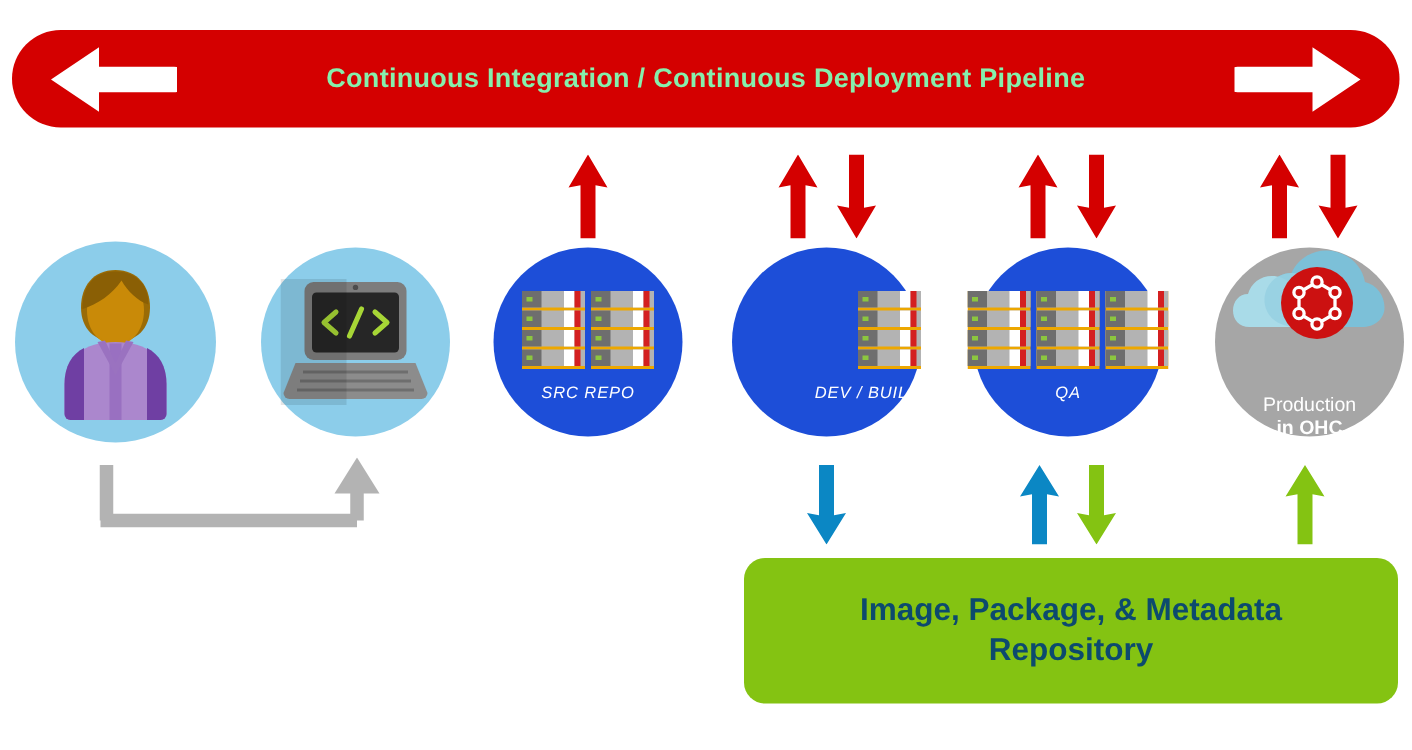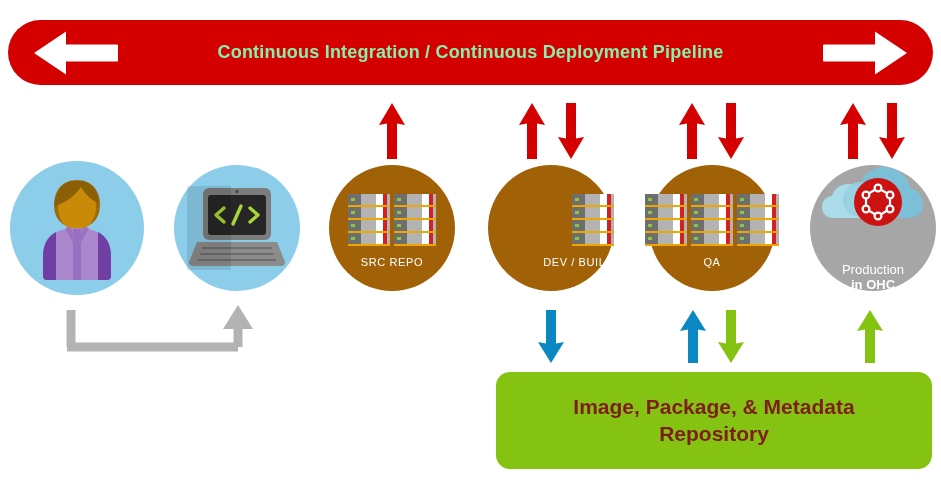--- a/index.html
+++ b/index.html
@@ -45,21 +45,21 @@
 
   
   .node-circle {
     border-radius: 50%;
     display: flex;
     flex-direction: column;
     align-items: center;
     justify-content: center;
   }
   .node-blue   { background: #8ccdea; }
-  .node-orange { background: #a16207; }
+  .node-orange { background: #1d4ed8; font-style: italic; }
   .node-gray   { background: #a6a6a6; }
 
   .node-label {
     color: #ffffff;
     text-align: center;
     line-height: 1.15;
     font-weight: 500;
   }
   .label-cond { font-size: 11px; letter-spacing: 0.6px; }
   .label-plain { font-size: 13px; }
@@ -72,21 +72,21 @@
     top: 372px;
     width: 436px;
     height: 97px;
     background: #84c312;
     border-radius: 14px;
     display: flex;
     align-items: center;
     justify-content: center;
   }
   #repo-box-label {
-    color: #7f1d1d;
+    color: #0c4a6e;
     font-size: 21px;
     font-weight: bold;
     text-align: center;
     line-height: 1.28;
   }
 
   .arrow-svg { display: block; }
 </style>
 </head>
 <body>

